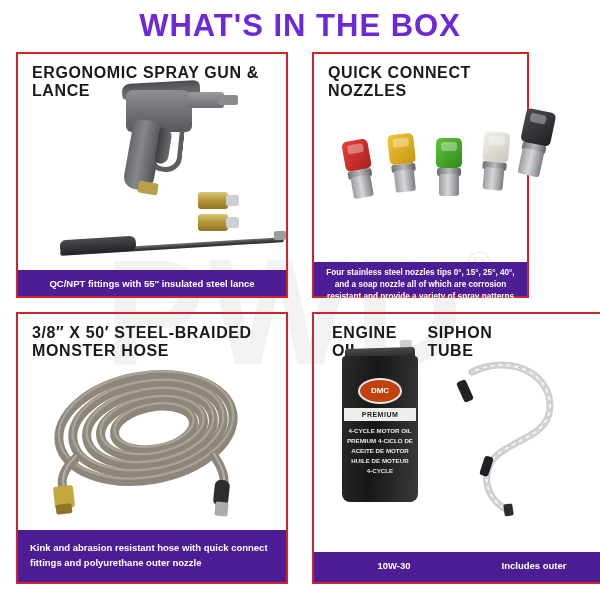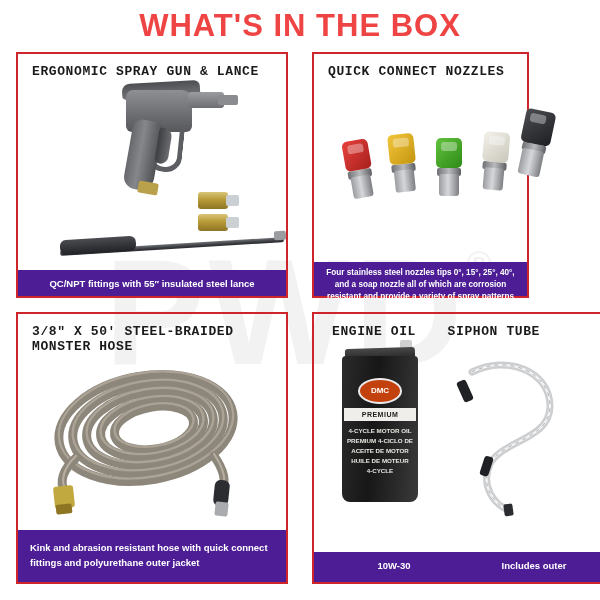--- a/index.html
+++ b/index.html
@@ -38,46 +38,45 @@
   }
 
   
   .title {
     position: absolute;
     top: 8px; left: 0; right: 0;
     text-align: center;
     font-size: 31px;
     font-weight: 700;
     letter-spacing: 1px;
-    color: #ef4444;
+    color: #6d28d9;
     z-index: 5;
   }
 
   
   .panel {
     position: absolute;
     border: 2px solid #d0242b;
     background: transparent;
     z-index: 3;
   }
   #panel-gun   { left: 16px;  top: 52px;  width: 272px; height: 246px; }
   #panel-nozz  { left: 312px; top: 52px;  width: 217px; height: 246px; }
   #panel-hose  { left: 16px;  top: 312px; width: 272px; height: 272px; }
   #panel-oil   { left: 312px; top: 312px; width: 304px; height: 272px; }
 
   .panel-head {
     position: absolute;
     top: 10px;
     left: 14px;
     right: 14px;
-    font-size: 13px;
+    font-size: 16px;
     font-weight: 700;
     letter-spacing: 0.6px;
     color: #1a1a1a;
-    font-family: Liberation Mono, monospace;
   }
   .panel-head.two-col {
     display: flex;
     justify-content: space-between;
   }
   .panel-head.two-col span:first-child { margin-left: 4px; }
   .panel-head.two-col span:last-child { margin-right: 60px; }
 
   
   .caption {
@@ -397,21 +396,21 @@
 
         <path d="M196 126 C 206 140, 208 152, 204 160" stroke="#8d867a" stroke-width="9" fill="none" stroke-linecap="round"></path>
         <path d="M196 124 C 206 139, 208 151, 204 158" stroke="#b6ada0" stroke-width="2.2" fill="none" stroke-linecap="round"></path>
         <g fill="#2b2d31">
           <rect x="196" y="150" width="15" height="26" rx="6" transform="rotate(6 203 163)"></rect>
         </g>
         <rect x="197" y="172" width="13" height="14" rx="2" fill="#a9abaf" transform="rotate(6 203 179)"></rect>
       </svg>
     </div>
 
-    <div class="caption" id="cap-hose">Kink and abrasion resistant hose with quick connect fittings and polyurethane outer jacket</div>
+    <div class="caption" id="cap-hose">Kink and abrasion resistant hose with quick connect fittings and polyurethane outer nozzle</div>
   </div>
 
   <div class="panel" id="panel-oil">
     <div class="panel-head two-col">
       <span>ENGINE OIL</span>
       <span>SIPHON TUBE</span>
     </div>
 
     <div class="art">
       <div class="pouch-cap"></div>

